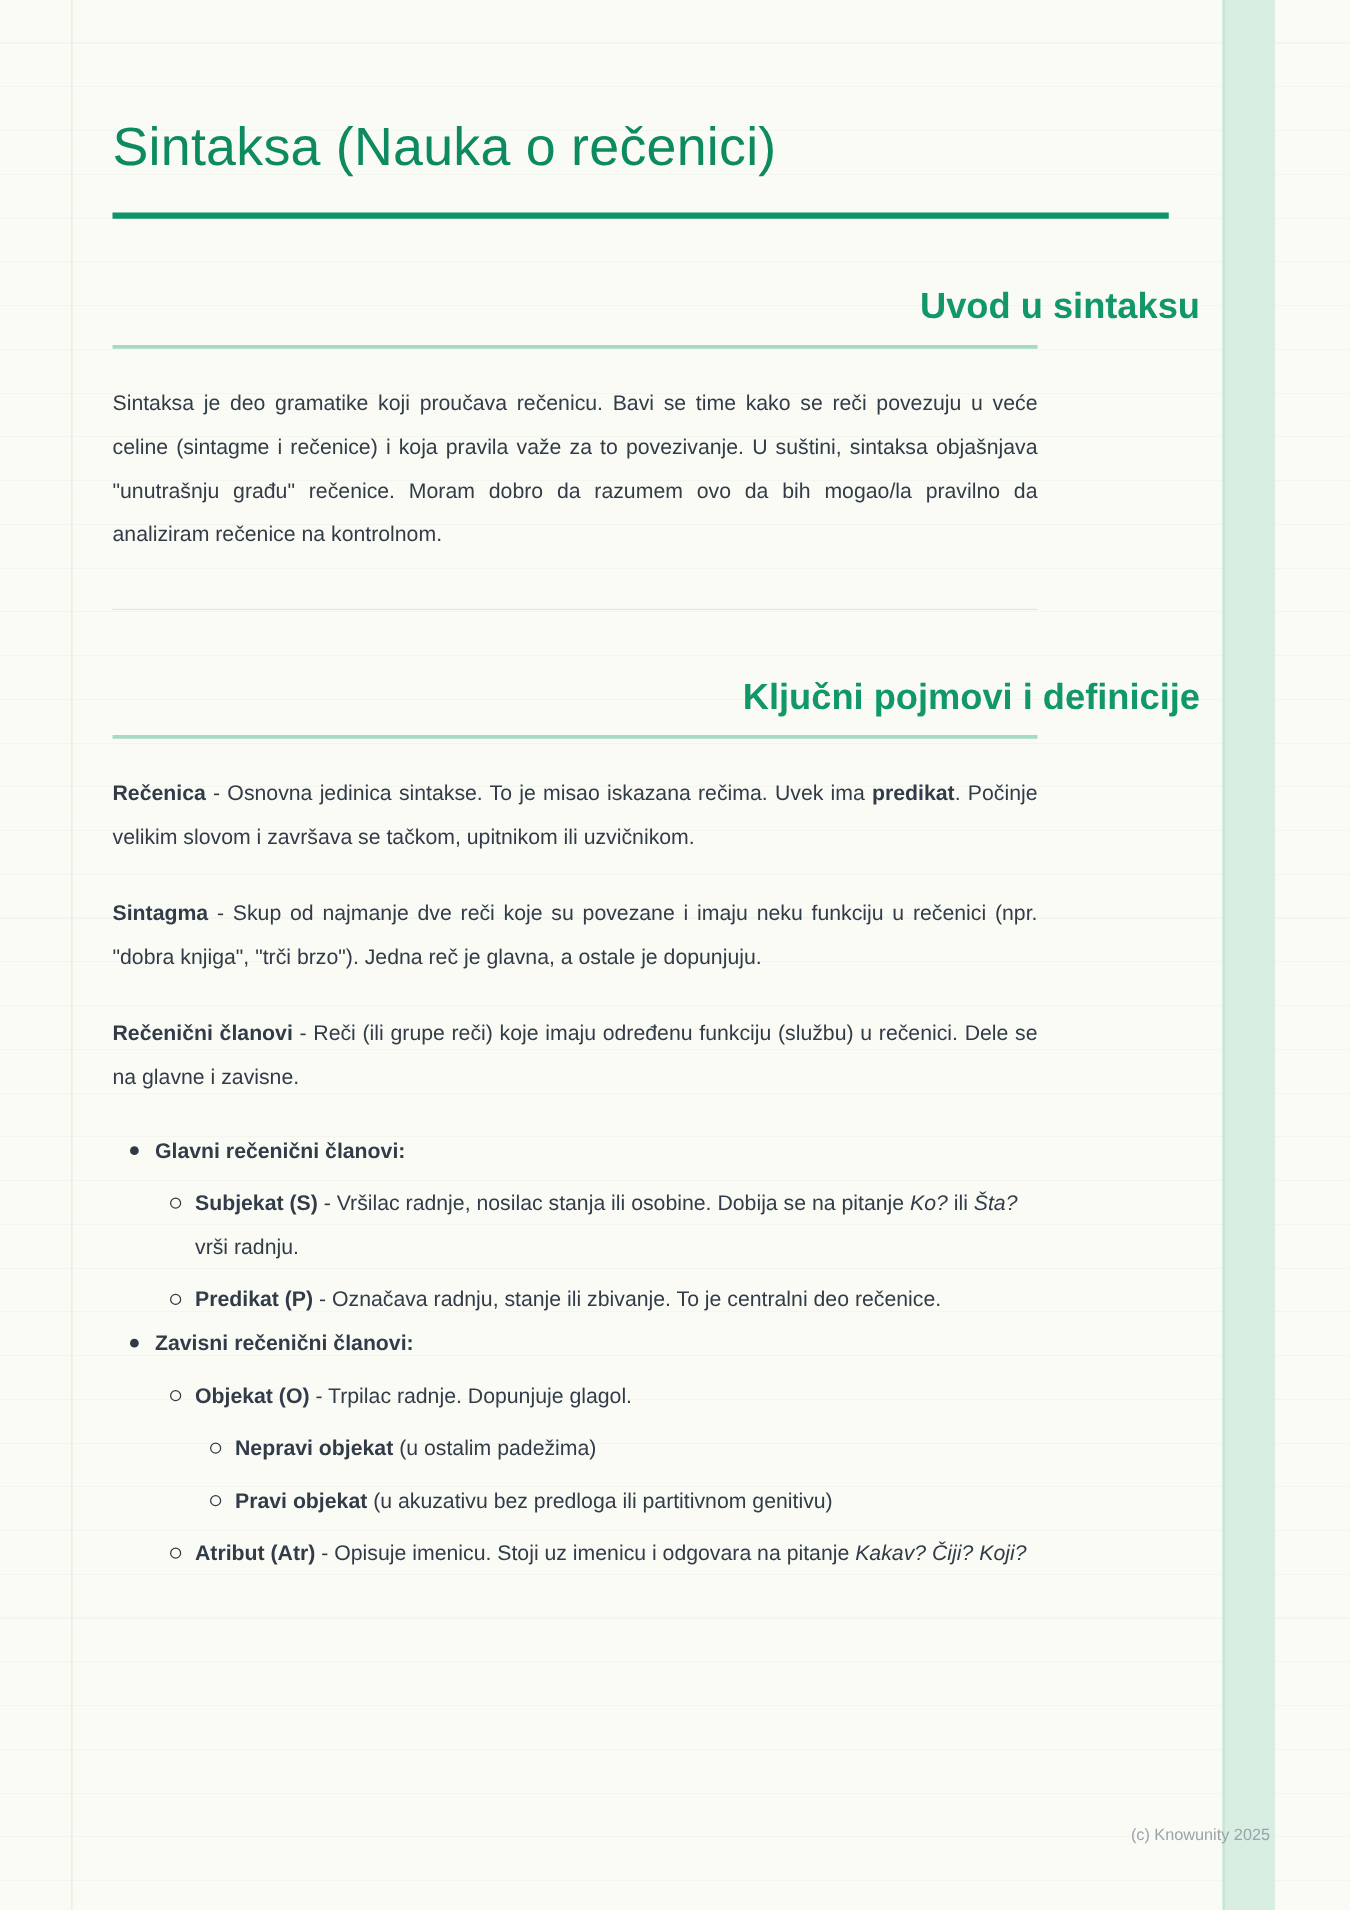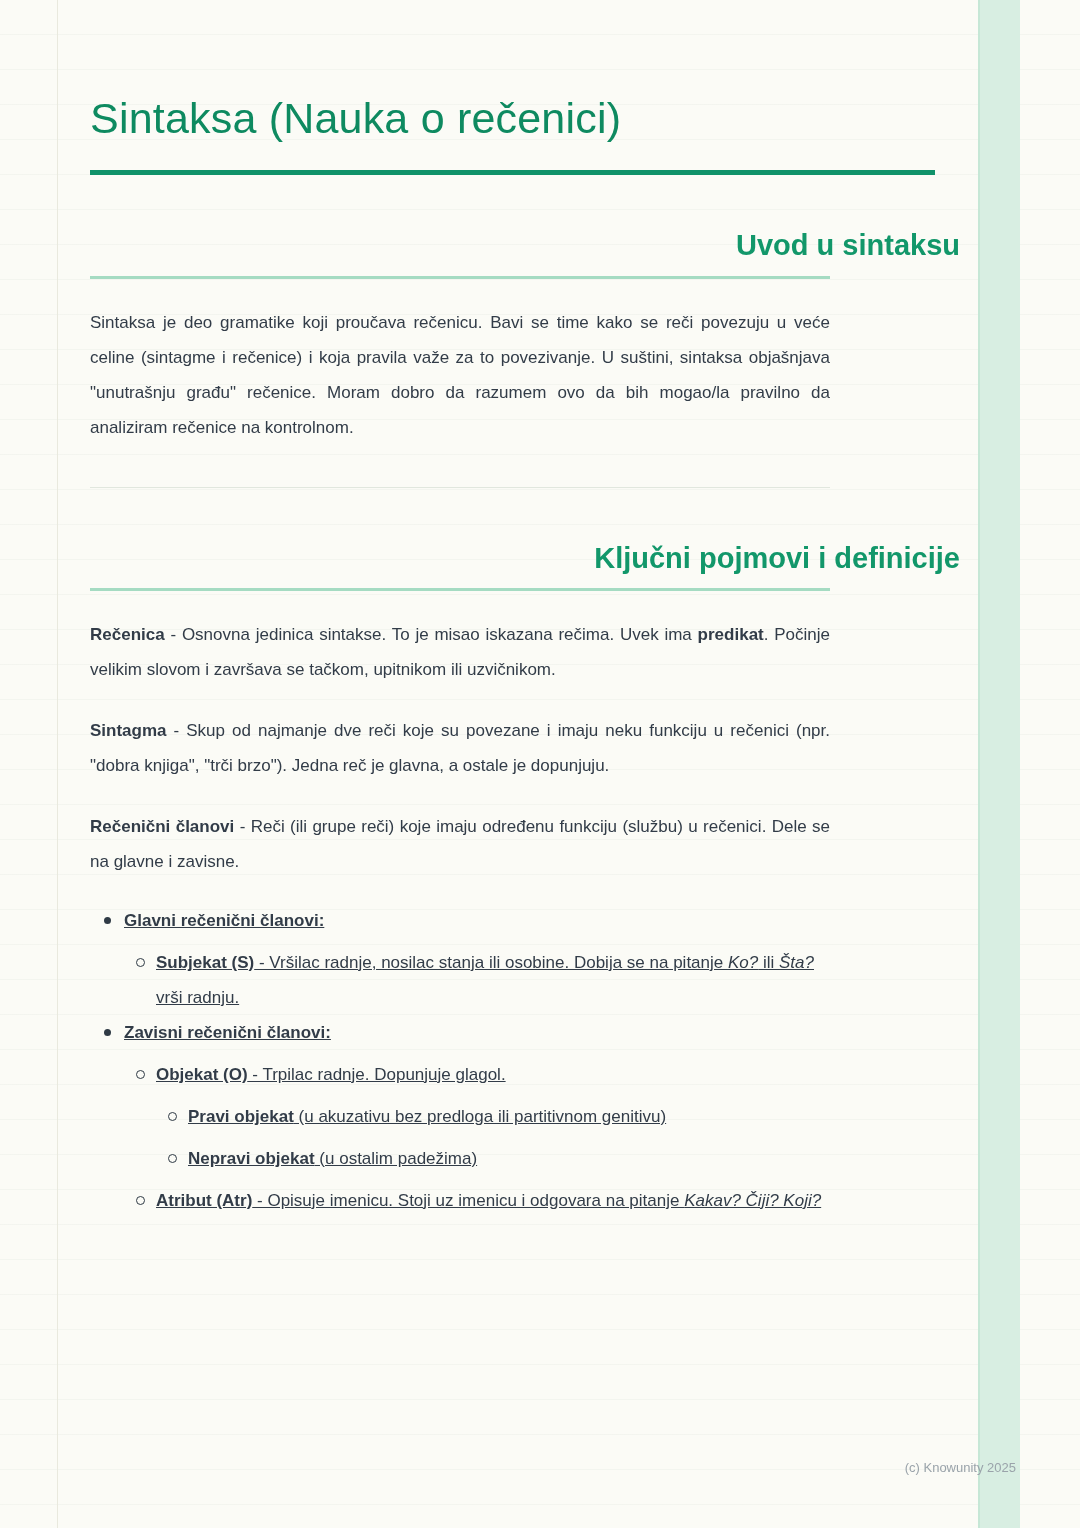--- a/index.html
+++ b/index.html
@@ -28,21 +28,21 @@
   .heading-rule { width:740px; height:3px; background:#a5dbc2; margin-top:13px; }
 
   p.body { width:740px; font-size:17px; line-height:35px; text-align:justify; margin-top:26px; color:#323c48; }
 
   hr.divider { width:740px; height:1px; background:#e1e7de; border:none; margin-top:42px; }
 
   .b { font-weight:700; }
   .i { font-style:italic; }
 
   .list { margin-top:24px; width:740px; font-size:17px; line-height:35px; color:#323c48; }
-  .li { display:flex; align-items:flex-start; padding-left:14px;text-decoration:underline; }
+  .li { display:flex; align-items:flex-start; padding-left:14px; }
   .li.level0 { }
   .li.level0:first-child { margin-top:0; }
   .li.level1, .li.level2 { margin-top:7px; }
   .sub { margin-left:32px; }
   .marker { flex:0 0 20px; display:flex; align-items:center; height:35px; }
   .marker.disc::before { content:""; width:7px; height:7px; border-radius:50%; background:#2f3a45; }
   .marker.circle::before { content:""; width:7px; height:7px; border-radius:50%; border:1.5px solid #2f3a45; background:transparent; }
   .li-text { flex:1; }
 
   .footer {
@@ -80,38 +80,42 @@
     <div id="list" class="list">
         <div class="li level0">
           <span class="marker disc"></span>
           <div class="li-text"><span class="b">Glavni rečenični članovi:</span></div>
         </div>
         <div class="sub">
           <div class="li level1">
             <span class="marker circle"></span>
             <div class="li-text"><span class="b">Subjekat (S)</span><span> - Vršilac radnje, nosilac stanja ili osobine. Dobija se na pitanje </span><span class="i">Ko?</span><span> ili </span><span class="i">Šta?</span><span> vrši radnju.</span></div>
           </div>
+          <div class="li level1">
+            <span class="marker circle"></span>
+            <div class="li-text"><span class="b">Predikat (P)</span><span> - Označava radnju, stanje ili zbivanje. To je centralni deo rečenice.</span></div>
+          </div>
         </div>
         <div class="li level0">
           <span class="marker disc"></span>
           <div class="li-text"><span class="b">Zavisni rečenični članovi:</span></div>
         </div>
         <div class="sub">
           <div class="li level1">
             <span class="marker circle"></span>
             <div class="li-text"><span class="b">Objekat (O)</span><span> - Trpilac radnje. Dopunjuje glagol.</span></div>
           </div>
           <div class="sub">
             <div class="li level2">
               <span class="marker circle"></span>
-              <div class="li-text"><span class="b">Pravi objekat</span><span> (u akuzativu bez predloga ili partitivnom genitivu)</span></div>
+              <div class="li-text"><span class="b">Nepravi objekat</span><span> (u ostalim padežima)</span></div>
             </div>
             <div class="li level2">
               <span class="marker circle"></span>
-              <div class="li-text"><span class="b">Nepravi objekat</span><span> (u ostalim padežima)</span></div>
+              <div class="li-text"><span class="b">Pravi objekat</span><span> (u akuzativu bez predloga ili partitivnom genitivu)</span></div>
             </div>
           </div>
           <div class="li level1">
             <span class="marker circle"></span>
             <div class="li-text"><span class="b">Atribut (Atr)</span><span> - Opisuje imenicu. Stoji uz imenicu i odgovara na pitanje </span><span class="i">Kakav? Čiji? Koji?</span></div>
           </div>
         </div>
       </div>
   </section>
 </div>

